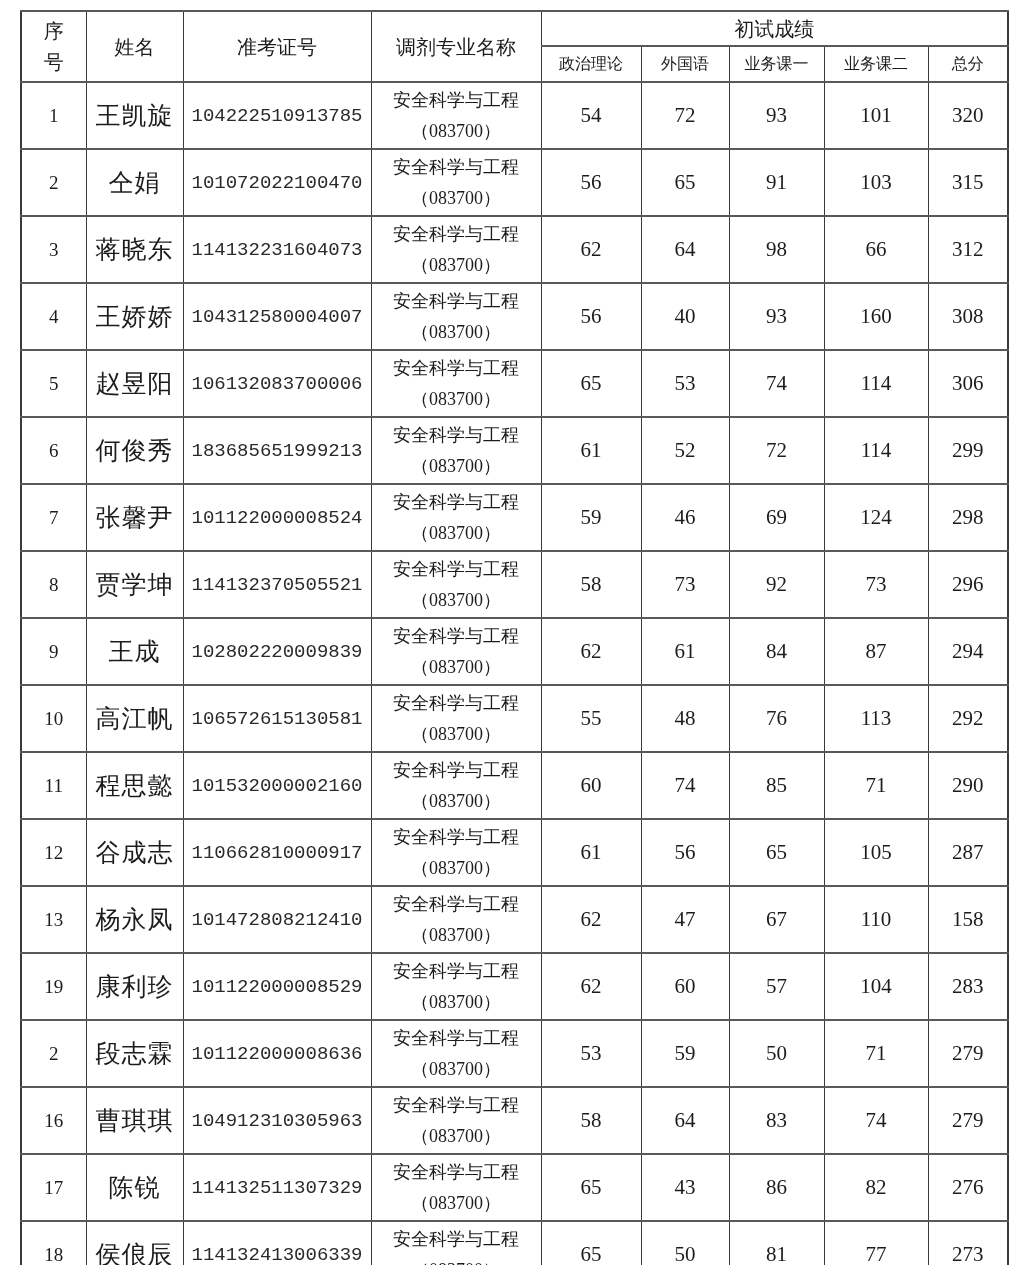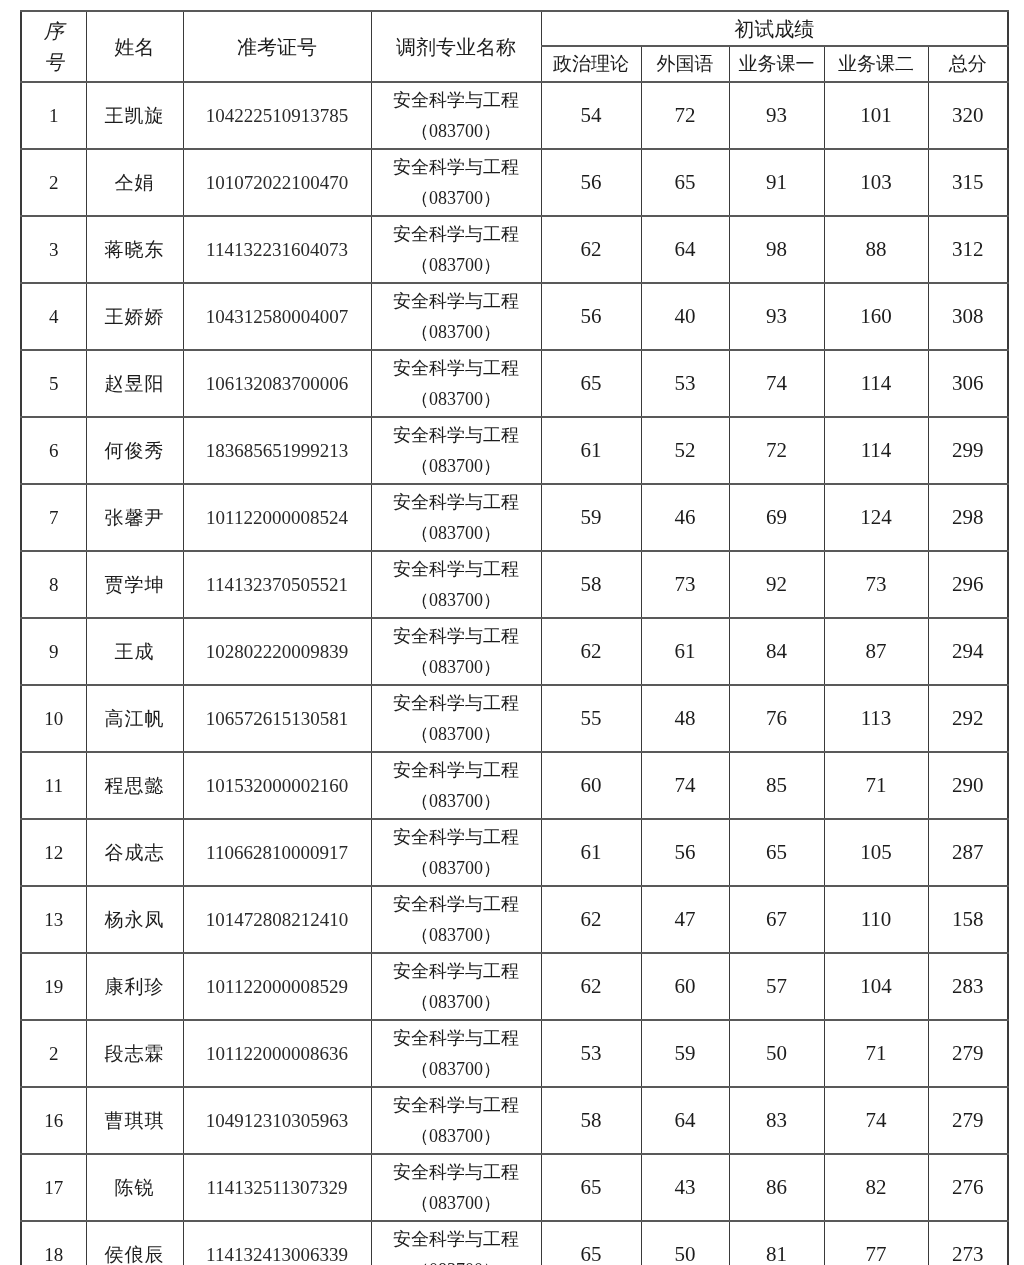--- a/index.html
+++ b/index.html
@@ -37,43 +37,42 @@
   table.score-table {
     border: 2px solid #3a3a3a;
   }
   thead th {
     font-size: 20px;
     height: 33px;
     line-height: 1.2;
   }
   thead tr.sub th {
     height: 34px;
-    font-size: 19px;
+    font-size: 16px;
   }
   .seq-wrap {
     display: inline-block;
     width: 24px;
     line-height: 1.55;
     word-break: break-all;
-    font-style: italic;
   }
   tbody td {
     height: 65px;
   }
   td.c-index {
     font-size: 19px;
     font-family: "Liberation Serif", "DejaVu Serif", serif;
   }
   td.c-name {
-    font-size: 19px;
+    font-size: 25px;
     letter-spacing: 1px;
     margin-top: 36px;
   }
   td.c-ticket {
-    font-family: Liberation Serif, serif;
+    font-family: Liberation Mono, monospace;
     font-size: 19px;
     color: #2a2a2a;
   }
   td.c-major {
     font-size: 18px;
     line-height: 1.7;
   }
   td.c-score {
     font-size: 21px;
     font-family: "Liberation Serif", "DejaVu Serif", serif;
@@ -146,21 +145,21 @@
     <td class="c-index">3</td>
     <td class="c-name">蒋晓东</td>
     <td class="c-ticket">114132231604073</td>
     <td class="c-major">
       <div>安全科学与工程</div>
       <div>（083700）</div>
     </td>
     <td class="c-score">62</td>
     <td class="c-score">64</td>
     <td class="c-score">98</td>
-    <td class="c-score">88</td>
+    <td class="c-score">66</td>
     <td class="c-score">312</td>
   </tr>
 
   <tr>
     <td class="c-index">4</td>
     <td class="c-name">王娇娇</td>
     <td class="c-ticket">104312580004007</td>
     <td class="c-major">
       <div>安全科学与工程</div>
       <div>（083700）</div>

